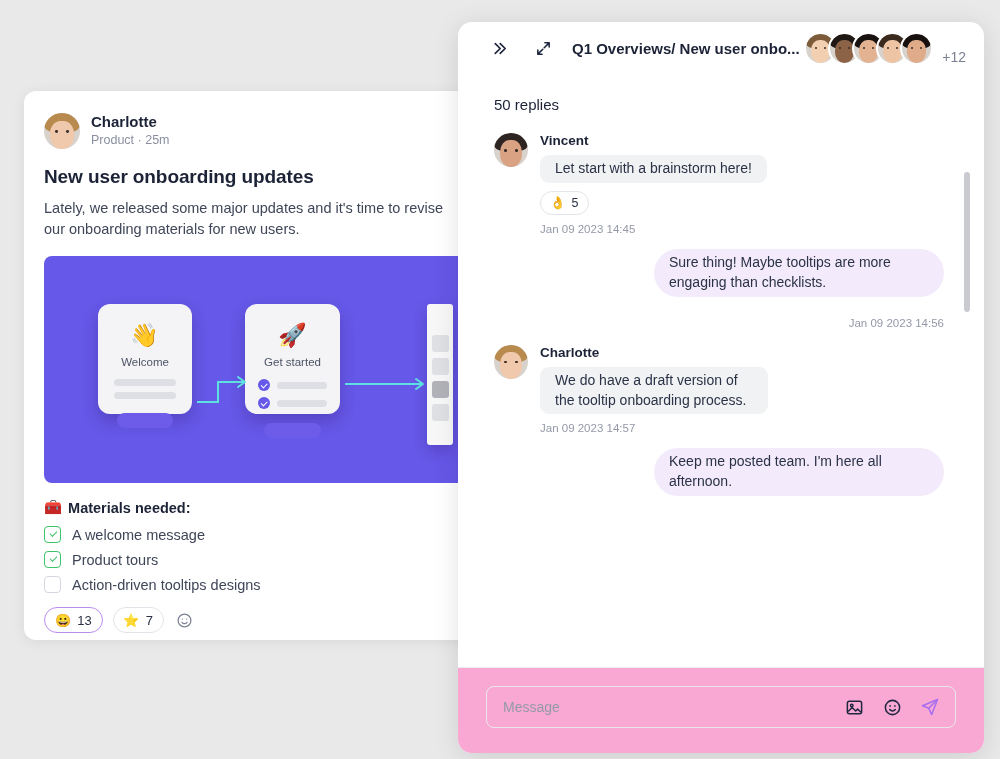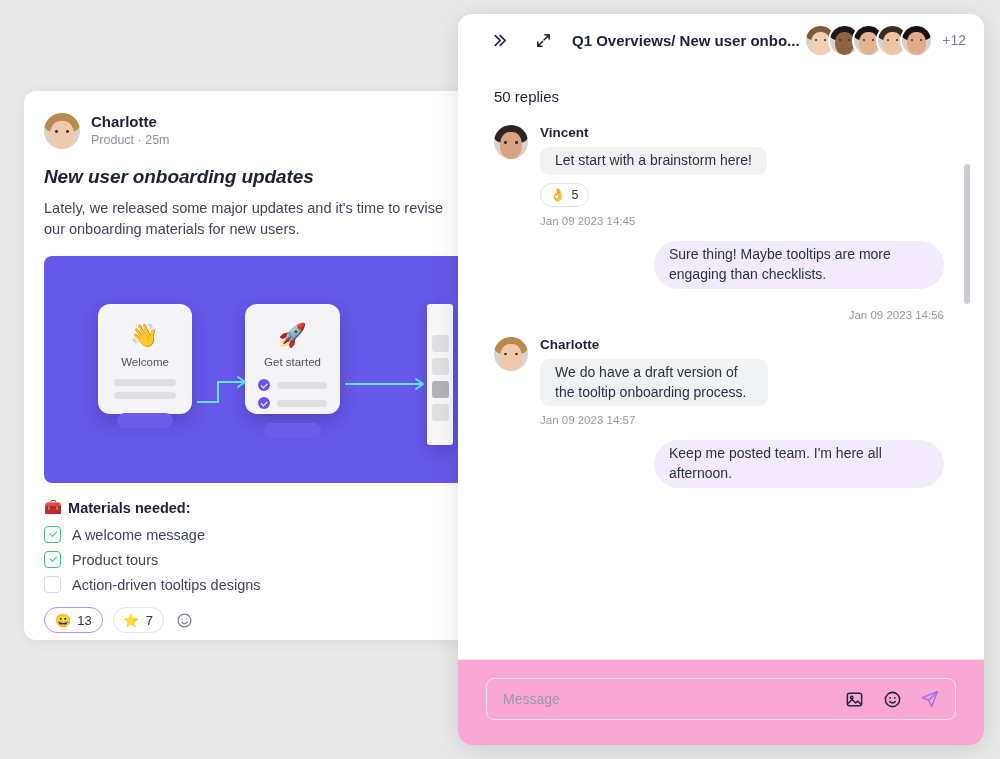--- a/index.html
+++ b/index.html
@@ -81,21 +81,20 @@
     line-height: 1.5;
     text-align: right;
   }
 
   .post-title {
     font-size: 19px;
     font-weight: bold;
     color: #1c2337;
     margin-bottom: 10px;
     letter-spacing: -0.1px;
-    font-style: italic;
   }
 
   .post-body {
     font-size: 14.5px;
     color: #3f4658;
     line-height: 1.46;
     margin-bottom: 16px;
     max-width: 420px;
   }
 
@@ -201,21 +200,21 @@
   .pill .em { font-size: 13px; }
   .add-reaction {
     width: 20px; height: 20px; color: #7c8294;
     display: flex; align-items: center; justify-content: center; font-size: 16px;
   }
 
   
   .chat {
     position: absolute;
     left: 458px;
-    top: 14px;
+    top: 22px;
     width: 526px;
     height: 731px;
     background: #ffffff;
     border-radius: 14px;
     box-shadow: 0 4px 26px rgba(0,0,0,0.12);
     overflow: hidden;
   }
 
   .chat-head {
     height: 52px;
@@ -226,21 +225,21 @@
   }
   .hicon {
     width: 26px; height: 26px;
     display: flex; align-items: center; justify-content: center;
     color: #1f2740;
   }
   .chat-title {
     font-size: 15px; font-weight: bold; color: #1c2337;
     margin-left: 16px; white-space: nowrap; overflow: hidden;
   }
-  .avstack { margin-left: auto; display: flex; align-items: center; }
+  .avstack { margin-left: auto; display: flex; align-items: flex-end; }
   .avstack .avatar {
     border: 2.5px solid #fff; margin-left: -9px; width: 33px; height: 33px;
   }
   .avstack .avatar:first-child { margin-left: 0; }
   .plus { font-size: 14px; color: #7b8092; margin-left: 9px; font-weight: 500; }
 
   .chat-body {
     position: absolute;
     left: 0; right: 0; top: 52px; bottom: 86px;
     padding: 22px 40px 0 36px;

